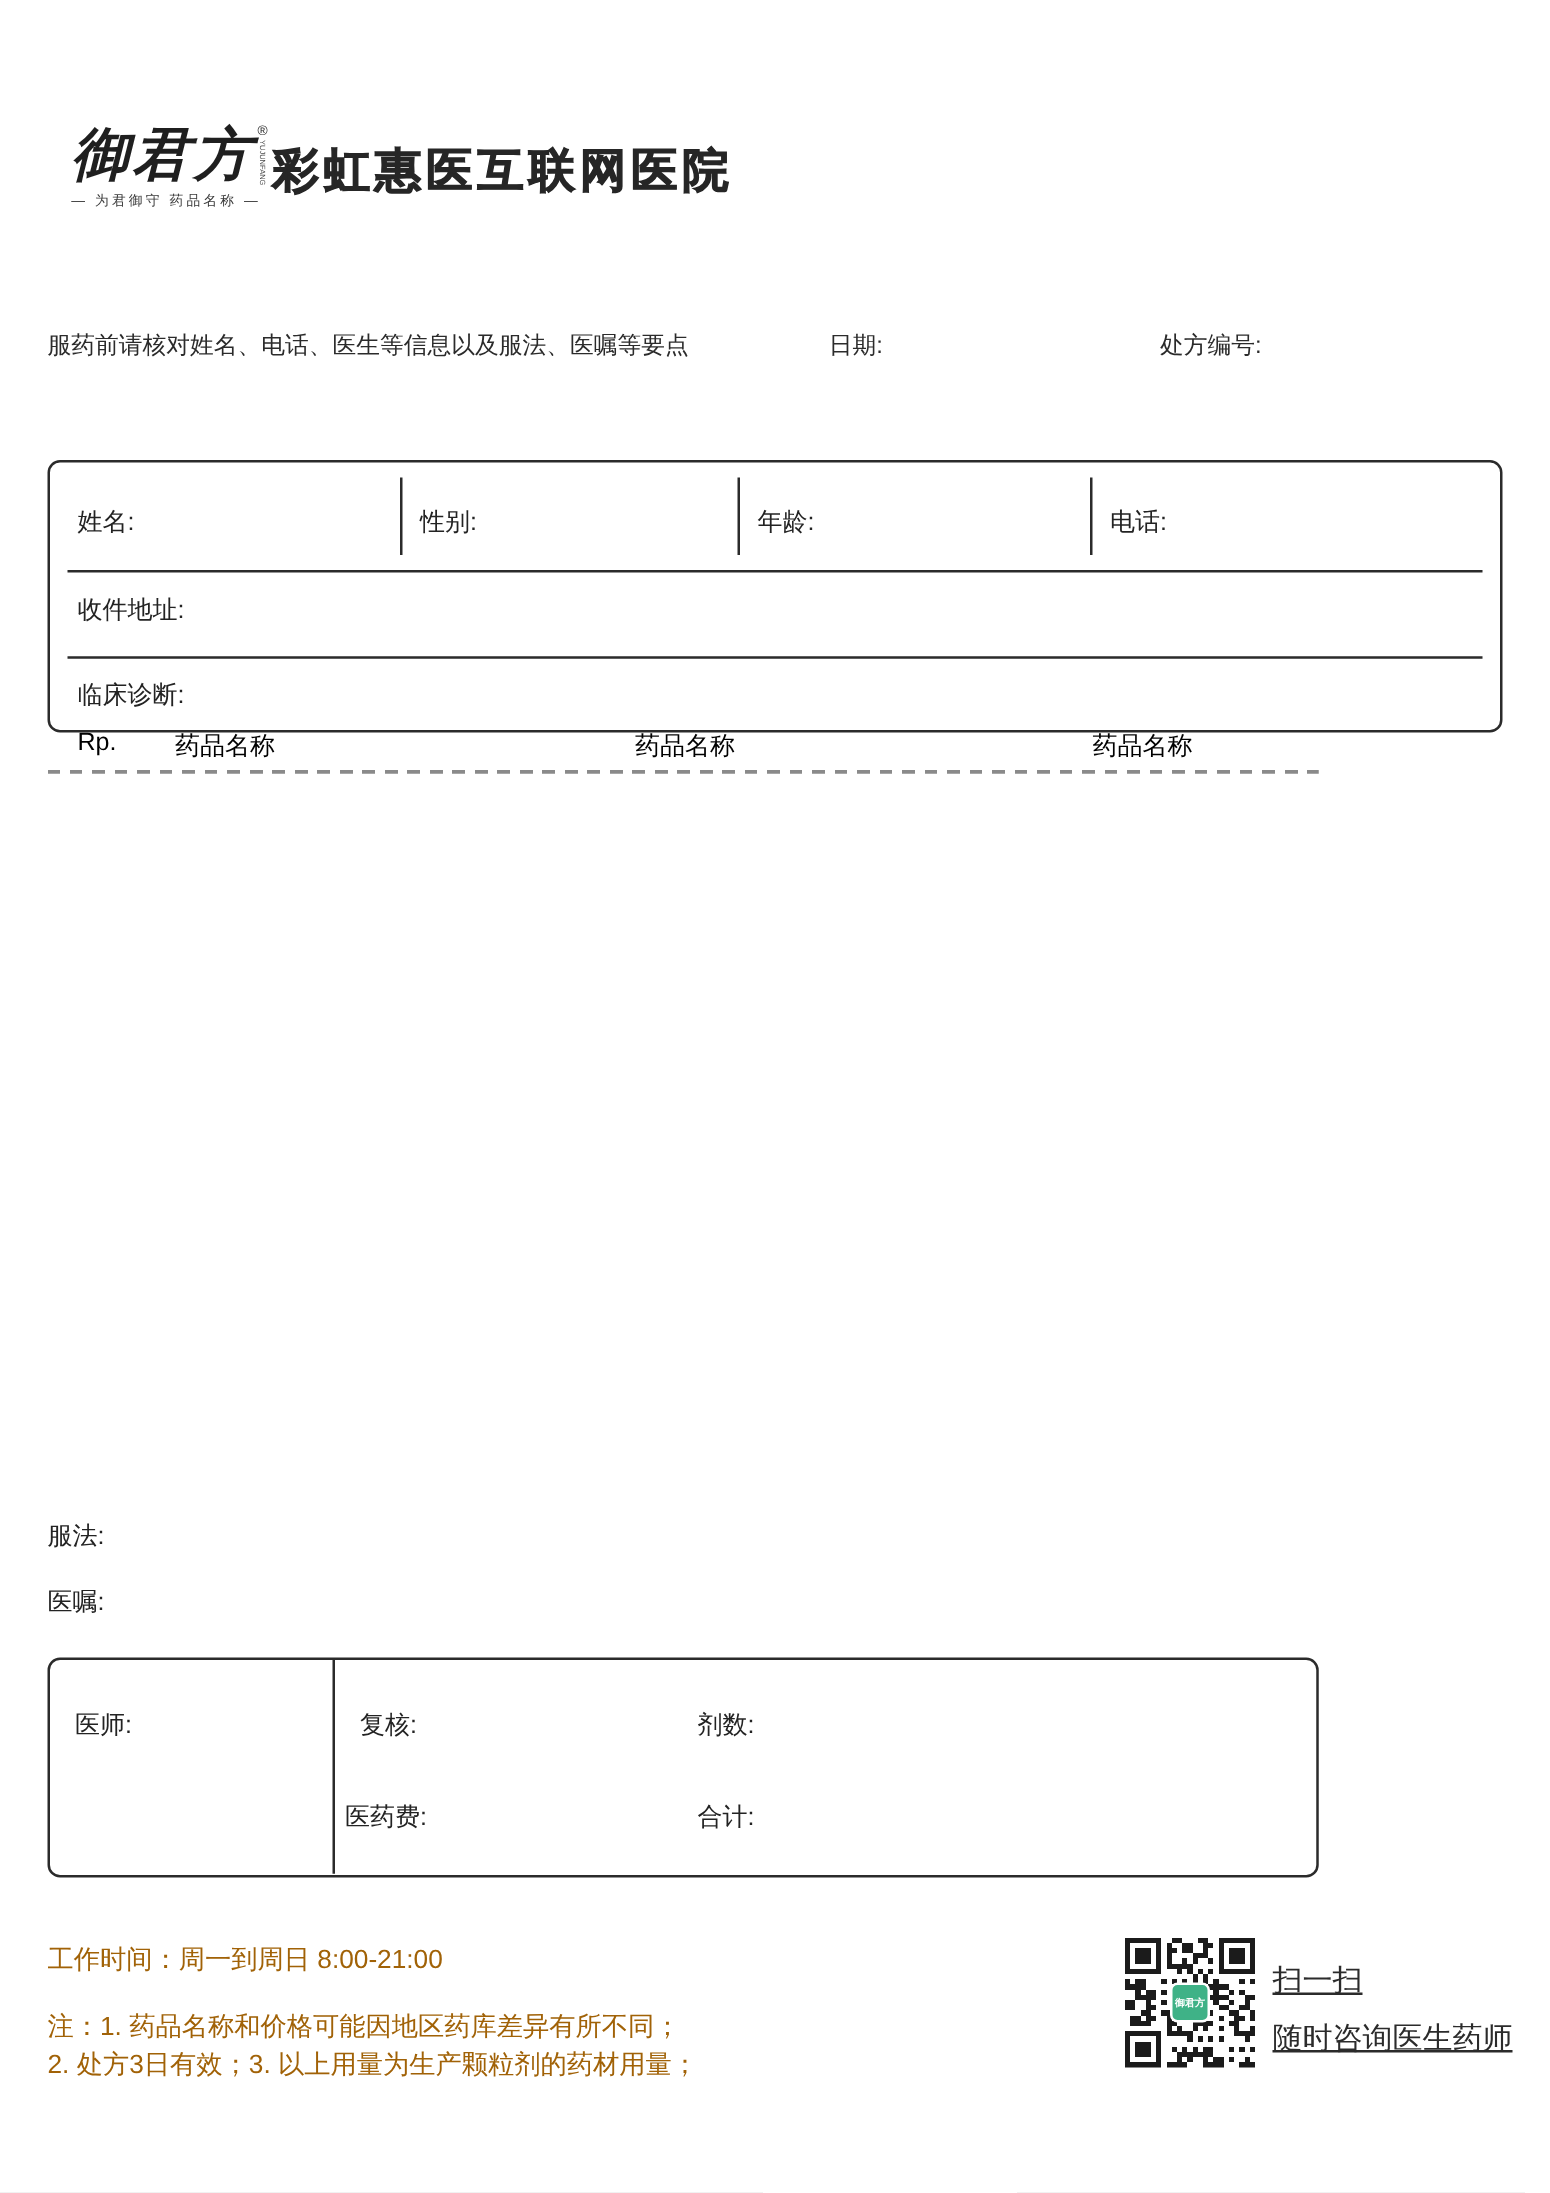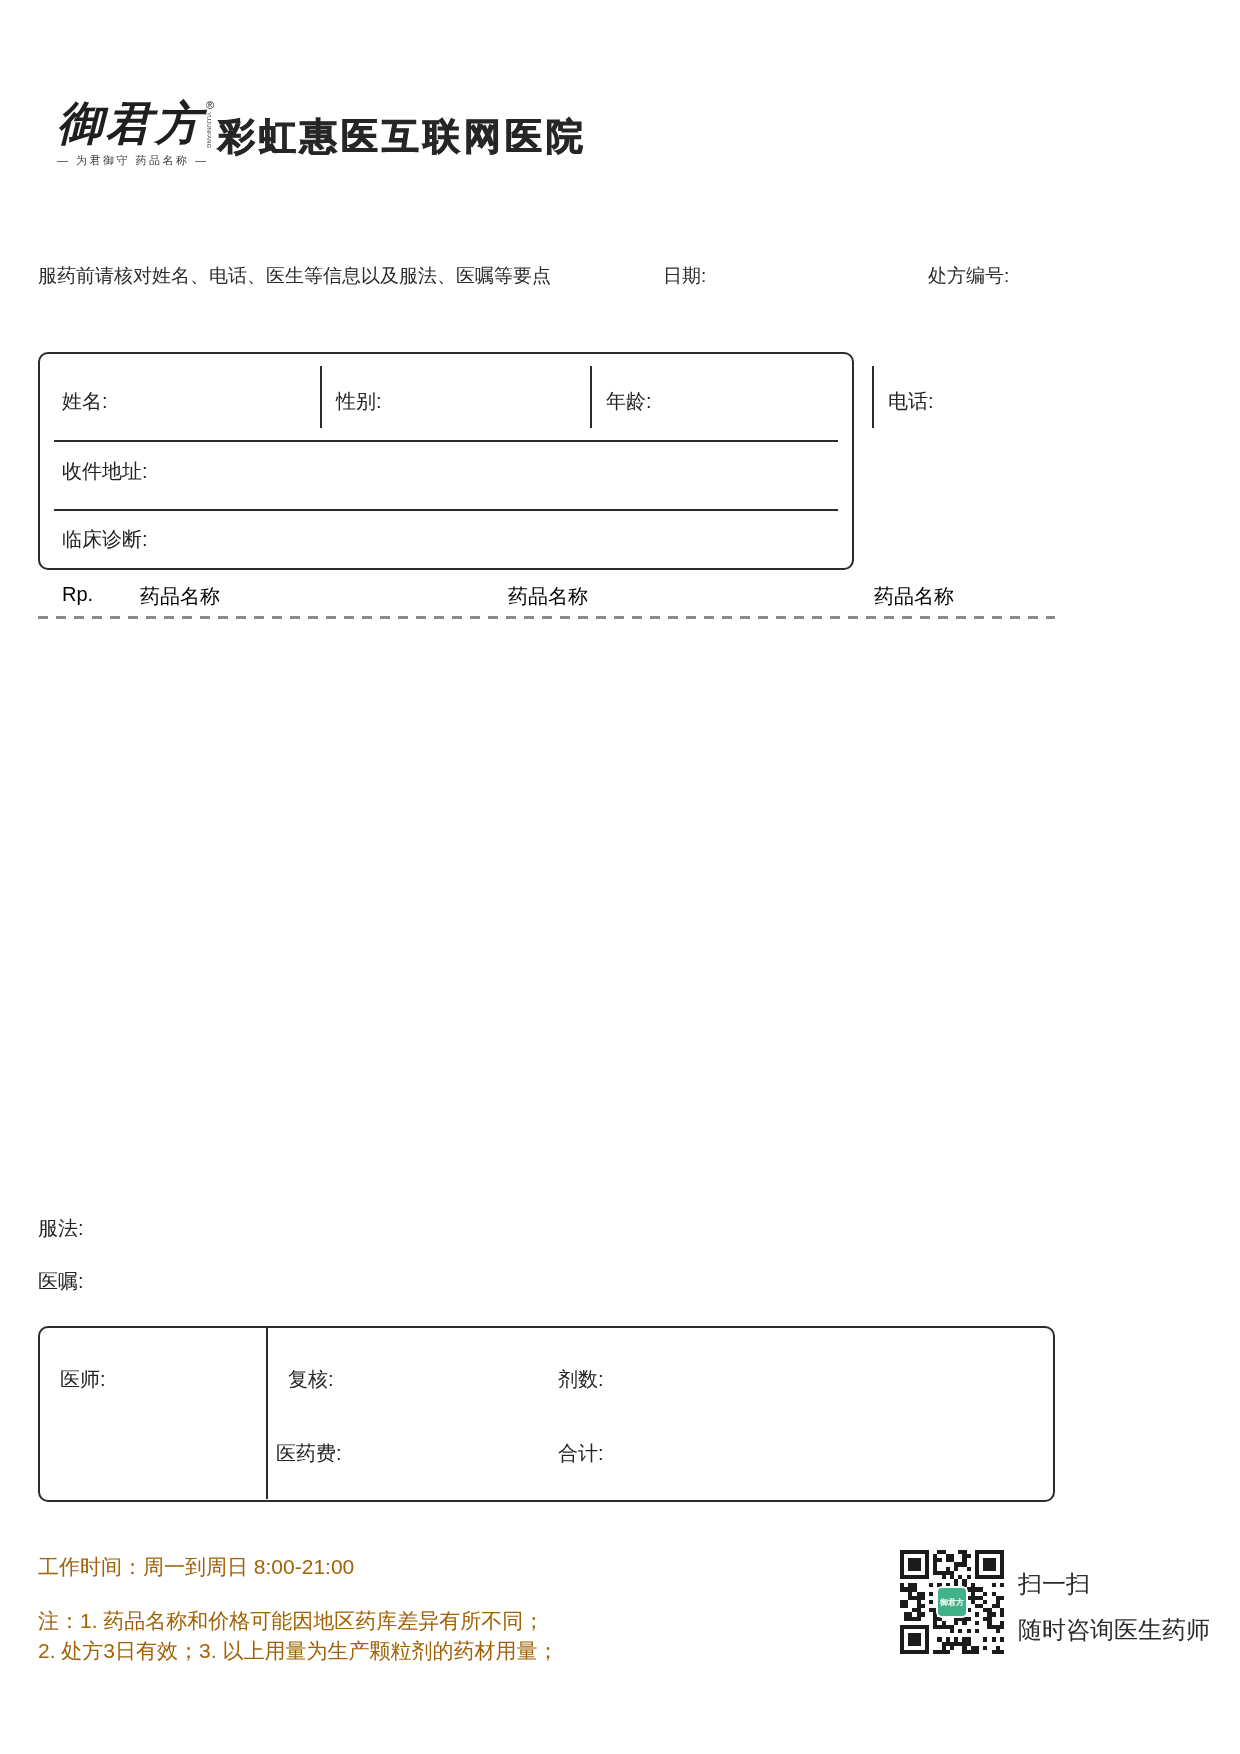--- a/index.html
+++ b/index.html
@@ -40,21 +40,21 @@
 
   .rp { font-size:20px; color:#000000; white-space:nowrap; }
 
   
   .foot { font-size:21px; color:#a16207; white-space:nowrap; }
   .qr-wrap { width:104px; height:104px; }
   .qr-center { position:absolute; left:50%; top:50%; transform:translate(-50%,-50%);
     width:32px; height:32px; border-radius:6px; border:2px solid #ffffff;
     display:flex; align-items:center; justify-content:center; }
   .qr-center span { color:#ffffff; font-size:8px; font-weight:bold; white-space:nowrap; }
-  .scan-big { font-size:24px; color:#2b2b2b; white-space:nowrap; }
+  .scan-big { font-size:24px; color:#2b2b2b; white-space:nowrap;text-decoration:underline; }
 </style>
 </head>
 <body>
 
 <div class="page">
 
   <div class="abs" style="left:57px; top:100px;">
     <div style="display:flex; align-items:flex-start;">
       <div class="logo-name">御君方</div>
       <div class="logo-marks">
@@ -63,21 +63,21 @@
       </div>
     </div>
     <div class="logo-slogan">— 为君御守 药品名称 —</div>
   </div>
   <div class="abs hospital-title" style="left:218px; top:96px;margin-top:16px;">彩虹惠医互联网医院</div>
 
   <div class="abs notice" style="left:38px; top:263px;">服药前请核对姓名、电话、医生等信息以及服法、医嘱等要点</div>
   <div class="abs notice" style="left:663px; top:263px;">日期:</div>
   <div class="abs notice" style="left:928px; top:263px;">处方编号:</div>
 
-  <div class="abs box" style="left:38px; top:352px; width:816px; height:218px;">
+  <div class="abs box" style="left:38px; top:368px; width:1164px; height:218px;">
 
     <div class="abs flabel" style="left:22px;  top:34px;">姓名:</div>
     <div class="abs flabel" style="left:296px; top:34px;">性别:</div>
     <div class="abs flabel" style="left:566px; top:34px;">年龄:</div>
     <div class="abs flabel" style="left:848px; top:34px;">电话:</div>
 
     <div class="vline" style="left:280px; top:12px; height:62px;"></div>
     <div class="vline" style="left:550px; top:12px; height:62px;"></div>
     <div class="vline" style="left:832px; top:12px; height:62px;"></div>
 

